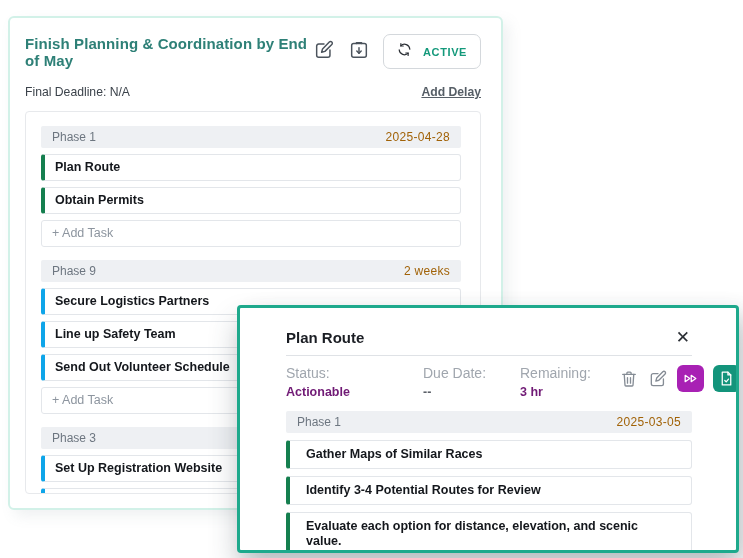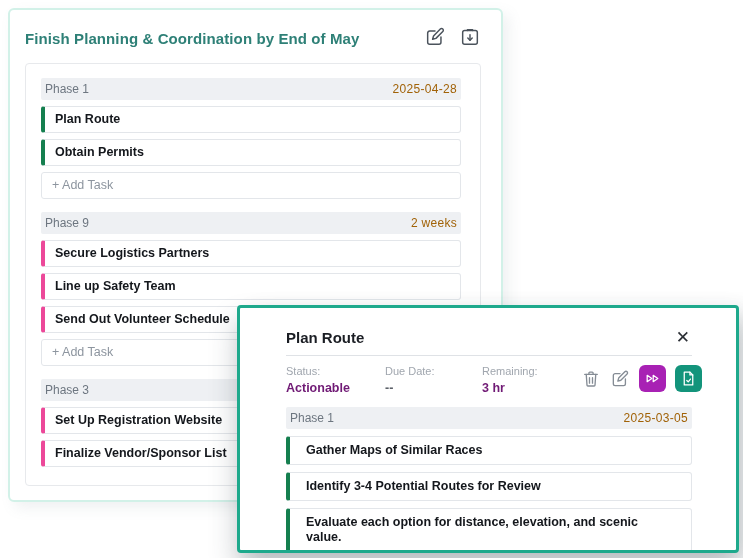--- a/index.html
+++ b/index.html
@@ -2,21 +2,21 @@
 <html><head>
 <meta charset="utf-8">
 <style>
   * { margin:0; padding:0; box-sizing:border-box; }
   html,body { width:743px; height:558px; background:#ffffff; overflow:hidden;
               font-family:"Liberation Sans","DejaVu Sans",sans-serif; }
   .stage { position:relative; width:743px; height:558px; background:#fff; }
 
   
   .main-panel {
-    position:absolute; left:8px; top:8px; width:495px; height:494px;
+    position:absolute; left:8px; top:16px; width:495px; height:494px;
     background:#fff; border:2px solid #d2f1e8; border-radius:6px;
     box-shadow:6px 6px 14px rgba(120,140,150,.12);
     padding:16px 20px 14px 15px;
     display:flex; flex-direction:column; z-index:1;
   }
   .header-row { display:flex; align-items:center; justify-content:space-between; }
   .plan-title { font-size:15px; font-weight:700; color:#2e8077; letter-spacing:.1px; }
   .header-actions { display:flex; align-items:center; gap:13px; }
   .icon-btn { background:none; border:none; cursor:pointer; color:#4b535c;
               display:flex; align-items:center; padding:0; }
@@ -27,49 +27,49 @@
   .status-badge { font-size:11px; font-weight:700; color:#14997b; letter-spacing:.6px; }
 
   .deadline-row { display:flex; align-items:center; justify-content:space-between; margin-top:16px; }
   .deadline-label { font-size:12.2px; color:#3c434b; }
   .add-delay { font-size:12.2px; font-weight:600; color:#565e66; text-decoration:underline; cursor:pointer; }
 
   .inner-card { margin-top:12px; flex:1; background:#fff; border:1px solid #e7e9ec;
                 border-radius:4px; padding:14px 19px 10px 15px; overflow:hidden; }
 
   .phase-header { display:flex; align-items:center; justify-content:space-between;
-                  background:#eef0f3; border-radius:2px; height:22px; padding:0 4px; }
+                  background:#eef0f3; border-radius:2px; height:22px; padding:0 11px; }
   .phase-header + .phase-header, .task-card + .phase-header { margin-top:13px; }
   .phase-name { font-size:12px; color:#6d7680; }
   .phase-meta { font-size:12px; color:#a16207; letter-spacing:.3px; }
 
   .task-card { margin-top:6px; background:#fff; border:1px solid #e3e6ea; border-radius:3px;
                padding:5px 10px; font-size:12.5px; font-weight:600; color:#14171c;
                line-height:15px; cursor:pointer; }
   .task-card.accent-green { border-left:4px solid #157f4f; }
-  .task-card.accent-slate { border-left:4px solid #ec4899; }
+  .task-card.accent-slate { border-left:4px solid #0ea5e9; }
   .task-card.add-task { color:#8d959f; font-weight:500; }
 
   
   .overlay-panel {
     position:absolute; left:237px; top:305px; width:502px; height:248px;
     background:#fff; border:3px solid #1ea98c; border-radius:4px;
     box-shadow:0 16px 28px rgba(50,65,75,.28), 14px 8px 24px rgba(50,65,75,.12);
     padding:21px 44px 0 46px; overflow:hidden; z-index:2;
   }
   .overlay-title-row { display:flex; align-items:center; justify-content:space-between;
                        border-bottom:1px solid #dfe2e6; padding-bottom:9px; }
   .overlay-title { font-size:15px; font-weight:700; color:#1b1e24; }
   .close-btn { background:none; border:none; cursor:pointer; font-size:17px; color:#2b2f35;
                line-height:1; padding:0 2px; }
 
   .meta-row { display:flex; align-items:flex-start; margin-top:9px; }
   .meta-col { width:99px; }
-  .meta-col:nth-child(2) { width:97px; }
-  .meta-label { font-size:11px; color:#a0a6ae; }
+  .meta-col:nth-child(2) { width:97px;margin-left:38px; }
+  .meta-label { font-size:14px; color:#a0a6ae; }
   .meta-value { font-size:12.5px; font-weight:700; color:#701a75; margin-top:4px; }
   .meta-value.muted { color:#5b6068; }
 
   .action-icons { margin-left:auto; display:flex; align-items:center; gap:9px; }
   .plain-icon-btn { background:none; border:none; cursor:pointer; color:#858c95;
                     display:flex; align-items:center; padding:0; }
   .plain-icon-btn svg { width:20px; height:20px; }
   .square-icon-btn { width:27px; height:27px; border:none; border-radius:6px; cursor:pointer;
                      display:flex; align-items:center; justify-content:center; color:#fff; }
   .square-icon-btn svg { width:17px; height:17px; }
@@ -102,23 +102,38 @@
         <button class="icon-btn">
           <span>
             <svg viewBox="0 0 24 24" fill="none" stroke="currentColor" stroke-width="1.6" stroke-linecap="round" stroke-linejoin="round">
               <rect x="4" y="5" width="16" height="15" rx="2.2"></rect>
               <path d="M9.2 5v-1h5.6v1"></path>
               <path d="M12 9.5v6"></path>
               <path d="M9.6 13.2 12 15.6l2.4-2.4"></path>
             </svg>
           </span>
         </button>
+        <div class="status-btn">
+          <span>
+            <svg viewBox="0 0 24 24" fill="none" stroke="currentColor" stroke-width="1.9" stroke-linecap="round" stroke-linejoin="round">
+              <path d="M20.5 11.5A8.5 8.5 0 0 0 6 6.1"></path>
+              <path d="M6.2 2.6v3.8H10"></path>
+              <path d="M3.5 12.5A8.5 8.5 0 0 0 18 17.9"></path>
+              <path d="M17.8 21.4v-3.8H14"></path>
+            </svg>
+          </span>
+          <span class="status-badge">ACTIVE</span>
+        </div>
       </div>
     </div>
 
+    <div class="deadline-row">
+      <span class="deadline-label">Final Deadline: N/A</span>
+      <a class="add-delay">Add Delay</a>
+    </div>
 
     <div class="inner-card">
       <div id="phase-list">
           <div class="phase-header">
             <span class="phase-name">Phase 1</span>
             <span class="phase-meta">2025-04-28</span>
           </div>
           <div class="task-card accent-green">Plan Route</div>
           <div class="task-card accent-green">Obtain Permits</div>
           <div class="task-card add-task">+ Add Task</div>

